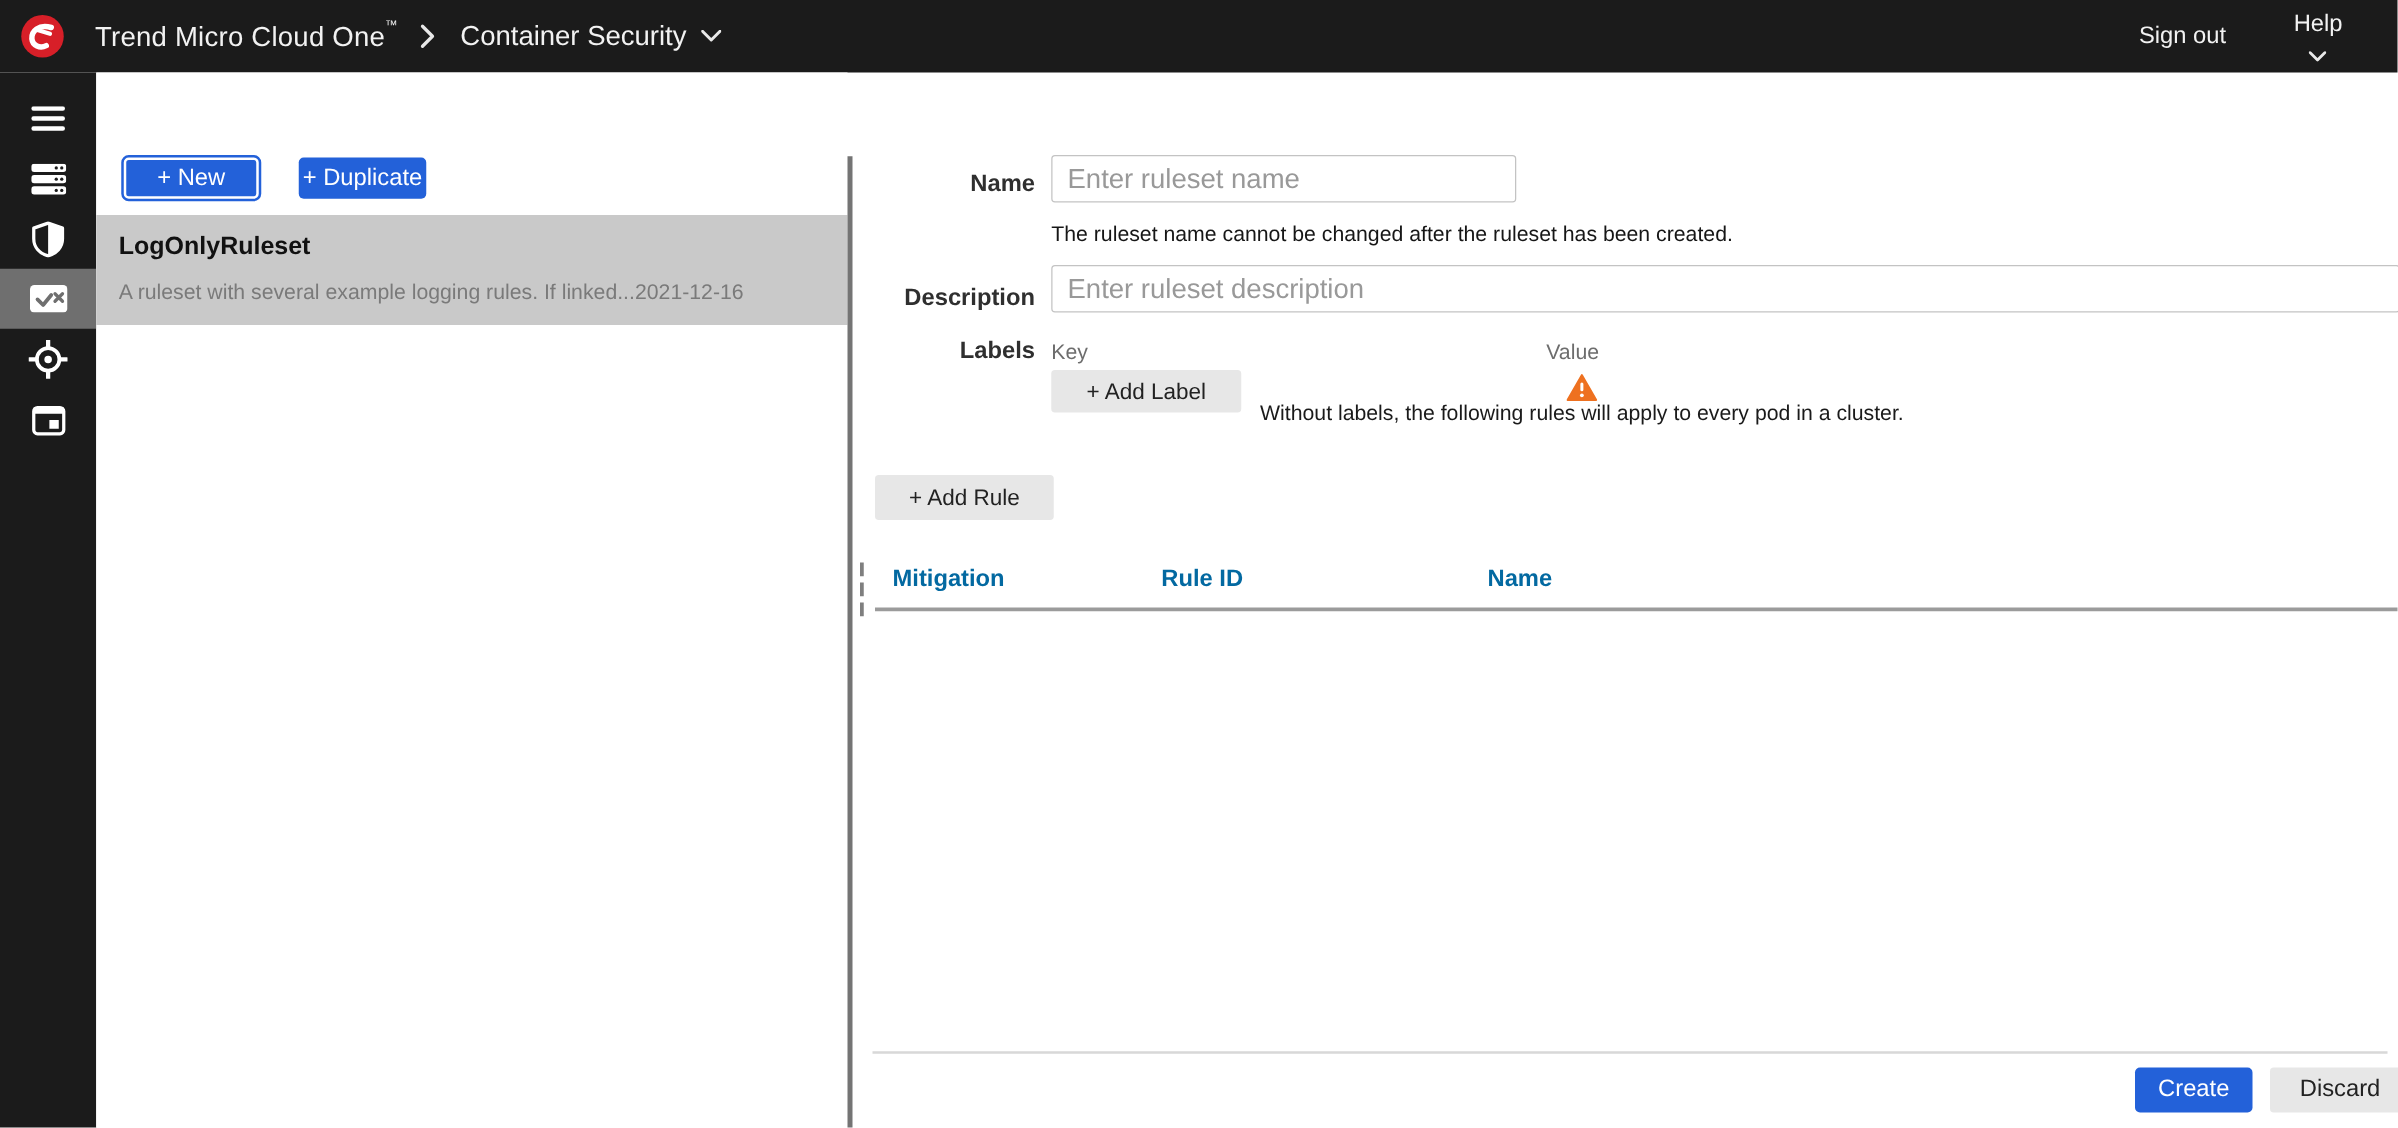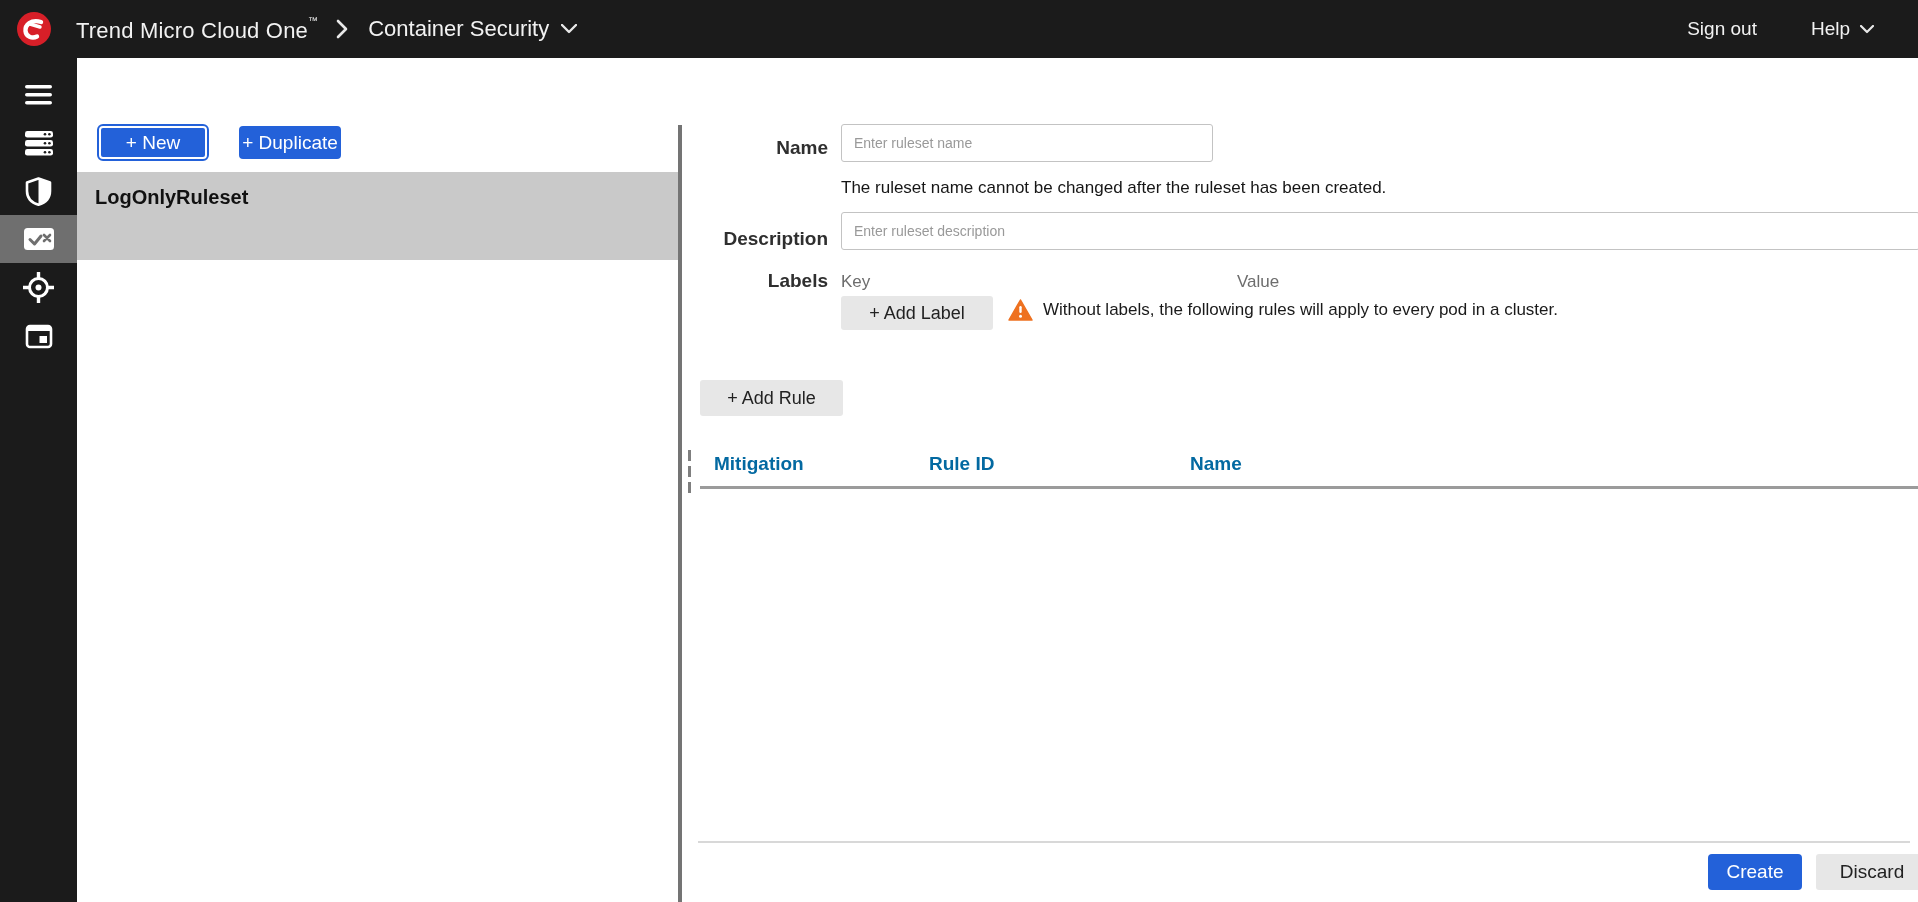--- a/index.html
+++ b/index.html
@@ -10,21 +10,21 @@
   .topbar { position:absolute; left:0; top:0; width:1918px; height:58px;
             background:#1b1b1b; display:flex; align-items:center; color:#f2f2f2; }
   .logo-wrap { margin-left:16px; width:36px; height:36px; }
   .brand { margin-left:24px; font-size:22px; font-weight:400; letter-spacing:.2px; cursor:pointer; }
   .brand sup { font-size:10px; vertical-align:14px; }
   .crumb-sep { margin:0 20px 0 18px; display:flex; align-items:center; }
   .product { font-size:22px; font-weight:400; cursor:pointer; display:flex; align-items:center; gap:12px; }
   .topbar-spacer { flex:1; }
   .top-link { font-size:19px; color:#f2f2f2; cursor:pointer; }
   .signout { margin-right:54px; }
-  .help { margin-right:44px; display:flex; align-items:center; gap:10px; }
+  .help { margin-right:44px; display:flex; align-items:center; gap:10px;flex-direction:column; }
 
   
   .sidebar { position:absolute; left:0; top:58px; width:77px; height:844px; background:#1b1b1b; }
   .side-item { position:absolute; left:0; width:77px; height:48px; display:flex;
                align-items:center; justify-content:center; cursor:pointer; color:#fff; }
   .side-item.active { background:#6f6f6f; }
 
   
   .left-panel { position:absolute; left:77px; top:58px; width:601px; height:844px; background:#fff; }
   .page-title { position:absolute; left:18px; top:22px; font-size:27px; font-weight:bold; color:#3b3b3b; }
@@ -45,35 +45,35 @@
   
   .v-divider { position:absolute; left:678px; top:125px; width:4px; height:777px; background:#747474; }
   .drag-handle { position:absolute; left:688px; top:450px; width:3px; }
   .drag-dash { width:3px; height:11px; background:#7f7f7f; margin-bottom:5px; }
 
   
   .right-panel { position:absolute; left:680px; top:58px; width:1238px; height:844px; }
   .field-label { position:absolute; left:0; width:148px; text-align:right;
                  font-size:19px; font-weight:bold; color:#2f2f2f; }
   .txt-input { position:absolute; height:38px; border:1px solid #c3c3c3; border-radius:3px;
-               padding:0 12px; font-size:14px; color:#3b82f6; font-family:inherit; }
+               padding:0 12px; font-size:22px; color:#3b82f6; font-family:inherit; }
   .txt-input::placeholder { color:#999; }
   .name-label { top:79px; }
   .name-input { left:161px; top:66px; width:372px; }
   .helper-text { position:absolute; left:161px; top:120px; font-size:17px; color:#161616; }
   .desc-label { top:170px; }
   .desc-input { left:161px; top:154px; right:-2px; }
   .labels-label { top:212px; }
   .kv-header { position:absolute; top:214px; font-size:17px; color:#6d6d6d; }
   .key-header { left:161px; }
   .value-header { left:557px; }
   .btn-gray { background:#e7e7e7; color:#222; font-size:18px; border:none; border-radius:3px;
               display:flex; align-items:center; justify-content:center; cursor:pointer; font-family:inherit; }
   .add-label-btn { position:absolute; left:161px; top:238px; width:152px; height:34px; }
-  .warning-row { position:absolute; left:328px; top:241px; display:flex; align-items:center; gap:10px; }
+  .warning-row { position:absolute; left:328px; top:241px; display:flex; align-items:center; gap:0;flex-direction:column; }
   .warning-text { font-size:17px; color:#1a1a1a; }
   .add-rule-btn { position:absolute; left:20px; top:322px; width:143px; height:36px; }
   .table-header { position:absolute; left:20px; right:0; top:395px; height:33px; }
   .th { position:absolute; font-size:19px; font-weight:bold; color:#0369a1; }
   .th-mitigation { left:14px; }
   .th-ruleid { left:229px; }
   .th-name { left:490px; }
   .table-header-line { position:absolute; left:20px; right:0; top:428px; height:3px; background:#9b9b9b; }
   .footer-line { position:absolute; left:18px; right:8px; top:783px; height:2px; background:#d8d8d8; }
   .create-btn { position:absolute; left:1028px; top:796px; width:94px; height:36px; border:none; }
@@ -164,20 +164,24 @@
   </div>
 </div>
 
 <div class="left-panel">
   <div class="toolbar">
     <button class="btn-blue btn-new">+ New</button>
     <button class="btn-blue btn-duplicate">+ Duplicate</button>
   </div>
   <div class="list-item">
     <div class="list-item-name">LogOnlyRuleset</div>
+    <div class="list-item-sub">
+      <span class="list-item-desc">A ruleset with several example logging rules. If linked...</span>
+        <span class="list-item-date">2021-12-16</span>
+    </div>
   </div>
 </div>
 
 <div class="v-divider"></div>
 <div class="drag-handle">
   <div class="drag-dash"></div>
     <div class="drag-dash"></div>
     <div class="drag-dash"></div>
 </div>
 

